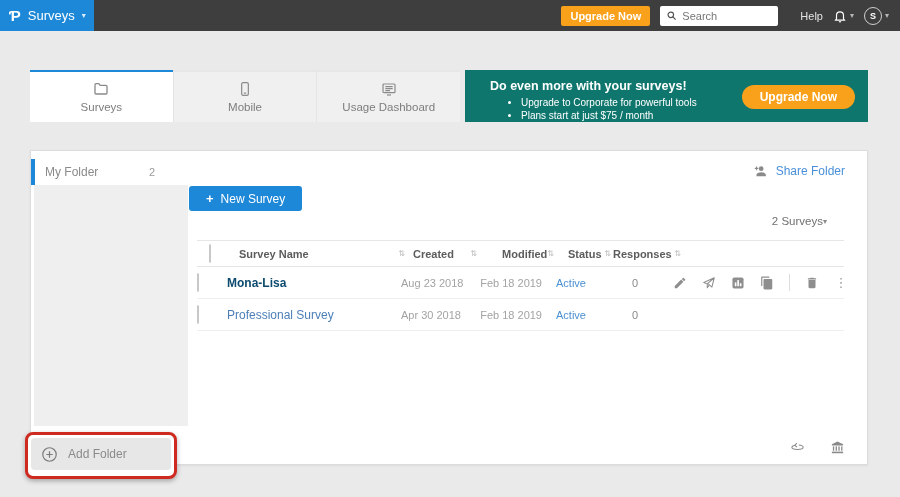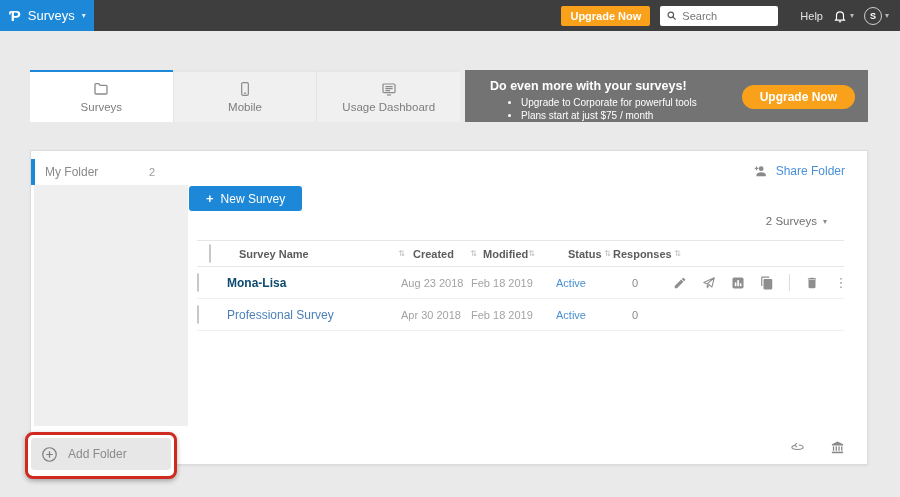--- a/index.html
+++ b/index.html
@@ -25,21 +25,21 @@
 
   
   .tabs { position:absolute; left:30px; top:70px; width:430px; height:52px; display:flex; }
   .tab { flex:1; display:flex; flex-direction:column; align-items:center; justify-content:center; gap:4px; background:#f0f0f0; border-top:2px solid #e7e7e7; border-left:1px solid #e4e4e4; color:#7d7d7d; cursor:pointer; }
   .tab:first-child { border-left:none; }
   .tab svg { width:16px; height:16px; color:#8b8b8b; }
   .tab.active { background:#fff; border-top:2px solid #1d87d8; }
   .tab-label { font-size:11.5px; }
 
   
-  .banner { position:absolute; left:465px; top:70px; width:403px; height:52px; background:#737373; padding:9px 12px; color:#fff; }
+  .banner { position:absolute; left:465px; top:70px; width:403px; height:52px; background:#0f766e; padding:9px 12px; color:#fff; }
   .banner-title { font-size:12.5px; font-weight:bold; margin-left:13px; }
   .banner ul { margin:3px 0 0; padding-left:44px; list-style:disc; }
   .banner li { font-size:10px; line-height:1.3; }
   .banner-btn { position:absolute; right:13px; top:15px; background:#f9a11b; color:#fff; border:none; border-radius:12px; font-size:12px; font-weight:bold; padding:5px 18px; cursor:pointer; font-family:inherit; }
 
   
   .panel { position:absolute; left:30px; top:150px; width:838px; height:315px; background:#fff; border:1px solid #dcdcdc; box-shadow:0 1px 2px rgba(0,0,0,.06); }
 
   
   .folder-item { position:absolute; left:0; top:8px; width:157px; height:26px; display:flex; align-items:center; border-left:4px solid #1d87d8; padding-left:10px; background:#fff; cursor:pointer; }
@@ -50,32 +50,32 @@
   .add-folder-btn { position:absolute; left:3px; top:3px; right:3px; bottom:6px; background:#e7e7e7; border-radius:4px; display:flex; align-items:center; gap:10px; padding-left:10px; color:#8a8a8a; font-size:12px; cursor:pointer; }
   .add-folder-btn svg { width:17px; height:17px; color:#7c7c7c; flex:none; }
 
   
   .content { position:absolute; left:157px; top:0; right:0; bottom:0; }
   .share-link { position:absolute; top:13px; right:22px; display:flex; align-items:center; gap:8px; cursor:pointer; }
   .share-link svg { width:16px; height:14px; color:#8a8a8a; }
   .share-label { font-size:12px; color:#4a90d9; }
   .new-survey-btn { position:absolute; left:1px; top:35px; height:25px; background:#1d87d8; color:#fff; border:none; border-radius:3px; font-size:12px; display:flex; align-items:center; gap:7px; padding:0 17px; cursor:pointer; font-family:inherit; }
   .plus-glyph { font-size:13px; font-weight:bold; }
-  .count-row { position:absolute; top:64px; right:40px; display:flex; align-items:center; gap:6px; cursor:pointer; }
+  .count-row { position:absolute; top:64px; right:40px; display:flex; align-items:center; cursor:pointer; }
   .count-label { font-size:11.5px; color:#6f6f6f; }
   .count-row .caret-gray { color:#8a8a8a; }
 
   
   .table { position:absolute; left:9px; right:23px; top:89px; }
   .thead { display:flex; align-items:center; height:27px; border-top:1px solid #e6e6e6; border-bottom:1px solid #e6e6e6;padding-left:12px; }
   .trow { display:flex; align-items:center; height:32px; border-bottom:1px solid #efefef; }
   .c-cb { width:30px; flex:none; }
   .c-name { width:174px; flex:none; display:flex; align-items:center; justify-content:space-between; padding-right:8px; }
   .c-created { width:70px;  flex:none; display:flex; align-items:center; justify-content:space-between; padding-right:6px; }
-  .c-modified { width:85px; flex:none; display:flex; align-items:center; justify-content:flex-start; padding-right:14px; }
+  .c-modified { width:85px; flex:none; display:flex; align-items:center; justify-content:flex-end; padding-right:14px; }
   .c-status { width:45px;  flex:none; display:flex; align-items:center; justify-content:space-between; padding-right:2px; }
   .c-resp { width:72px;  flex:none; display:flex; align-items:center; justify-content:space-between; padding-right:4px; }
   .c-actions { flex:1; display:flex; align-items:center; justify-content:flex-end; gap:15px; padding-right:8px; }
   .th-label { font-size:11px; font-weight:bold; color:#5c5c5c; }
   .sort { font-size:8px; color:#bcbcbc; cursor:pointer; }
   .cb { width:13px; height:13px; border:1px solid #c8c8c8; border-radius:2px; background:#fff; cursor:pointer; }
   .name-bold { font-size:12px; font-weight:bold; color:#0c4a6e; cursor:pointer; }
   .name-reg { font-size:12px; color:#4c7fb8; cursor:pointer; }
   .cell-date { font-size:11px; color:#a3a3a3; }
   .cell-status { font-size:11px; color:#4a90d2; cursor:pointer; }

